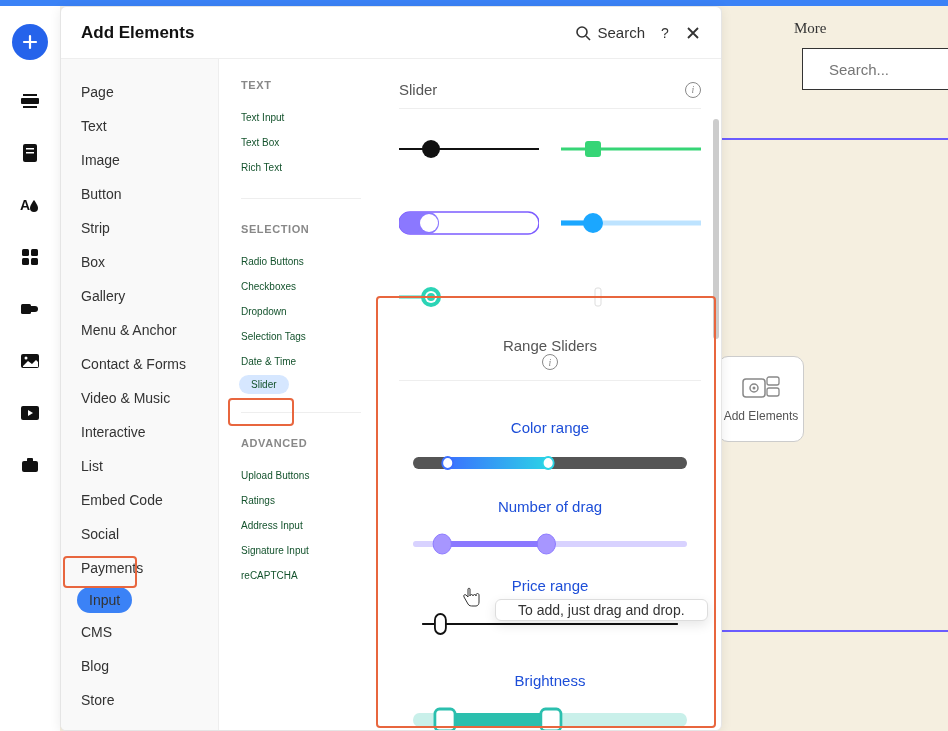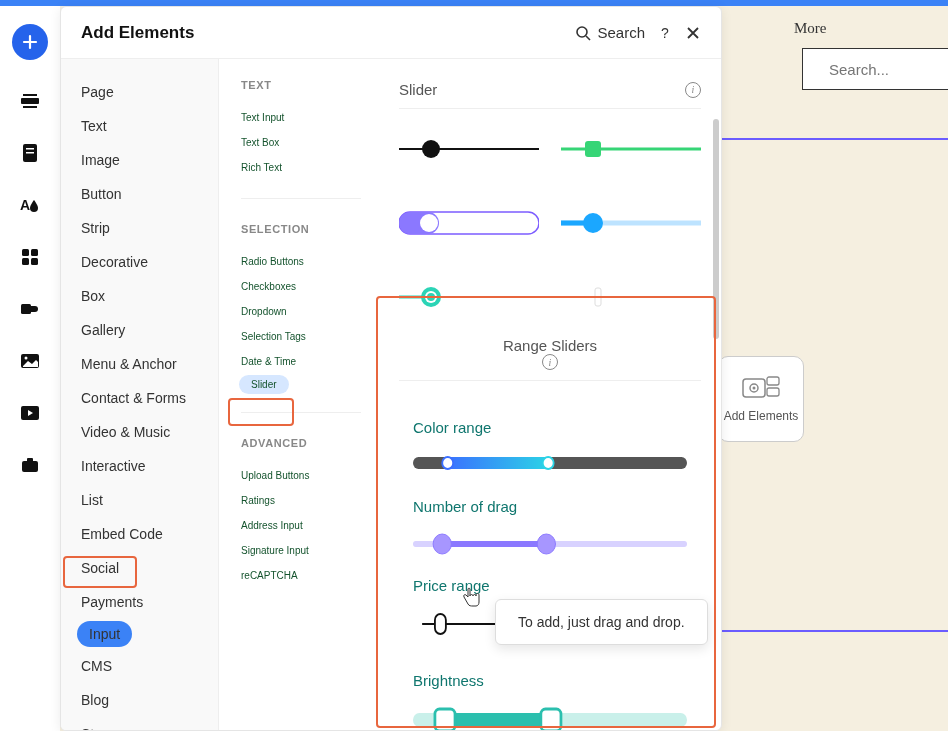--- a/index.html
+++ b/index.html
@@ -38,24 +38,24 @@
 .col3 { flex: 1; padding: 22px 20px; overflow-y: auto; position: relative; }
 .section-head { display: flex; align-items: center; justify-content: space-between; padding-bottom: 10px; border-bottom: 1px solid #eee; margin-bottom: 20px; }
 .section-title { font-size: 15px; color: #555; }
 .info-circle { width: 16px; height: 16px; border: 1px solid #888; border-radius: 50%; display: flex; align-items: center; justify-content: center; font-size: 10px; color: #888; font-style: italic; font-family: serif; cursor: pointer; }
 
 .slider-grid { display: grid; grid-template-columns: 1fr 1fr; gap: 34px 22px; margin-bottom: 20px; }
 .slider-preview { height: 40px; display: flex; align-items: center; cursor: grab; }
 
 .range-box { padding: 18px 14px 20px; }
 .range-item { margin-bottom: 30px; position: relative; }
-.range-label { font-size: 15px; color: #0f766e; margin-bottom: 18px; }
+.range-label { font-size: 15px; color: #1d4ed8; margin-bottom: 18px; text-align: center; }
 .range-track { height: 14px; border-radius: 8px; position: relative; cursor: grab; }
 
-.tooltip { position: absolute; background: #fff; border: 1px solid #ddd; border-radius: 6px; padding: 14px 22px; font-size: 14px; color: #333; box-shadow: 0 4px 12px rgba(0,0,0,0.1); white-space: nowrap; z-index: 50; }
+.tooltip { position: absolute; background: #fff; border: 1px solid #ddd; border-radius: 6px; padding: 2px 22px; font-size: 14px; color: #333; box-shadow: 0 4px 12px rgba(0,0,0,0.1); white-space: nowrap; z-index: 50; }
 
 
 .hl { position: absolute; border: 2px solid #e8663e; border-radius: 4px; pointer-events: none; z-index: 40; }
 
 
 .canvas-more { position: absolute; left: 794px; top: 20px; font-family: Georgia, serif; font-size: 15px; color: #333; }
 .canvas-search { position: absolute; left: 802px; top: 48px; width: 200px; height: 42px; border: 1px solid #333; background: #fff; display: flex; align-items: center; padding: 0 14px; gap: 12px; }
 .canvas-search input { border: none; outline: none; font-size: 15px; flex: 1; color: #666; }
 .canvas-line1 { position: absolute; left: 722px; top: 138px; width: 226px; height: 0; border-top: 2px solid #6b5cff; }
 .canvas-line2 { position: absolute; left: 722px; top: 630px; width: 226px; height: 0; border-top: 2px solid #6b5cff; }
@@ -190,23 +190,20 @@
           <div class="col1-item">Text</div>
         </div>
         <div class="col1-item-wrap">
           <div class="col1-item">Image</div>
         </div>
         <div class="col1-item-wrap">
           <div class="col1-item">Button</div>
         </div>
         <div class="col1-item-wrap">
           <div class="col1-item">Strip</div>
-        </div>
-        <div class="col1-item-wrap">
-          <div class="col1-item">Decorative</div>
         </div>
         <div class="col1-item-wrap">
           <div class="col1-item">Box</div>
         </div>
         <div class="col1-item-wrap">
           <div class="col1-item">Gallery</div>
         </div>
         <div class="col1-item-wrap">
           <div class="col1-item">Menu &amp; Anchor</div>
         </div>

